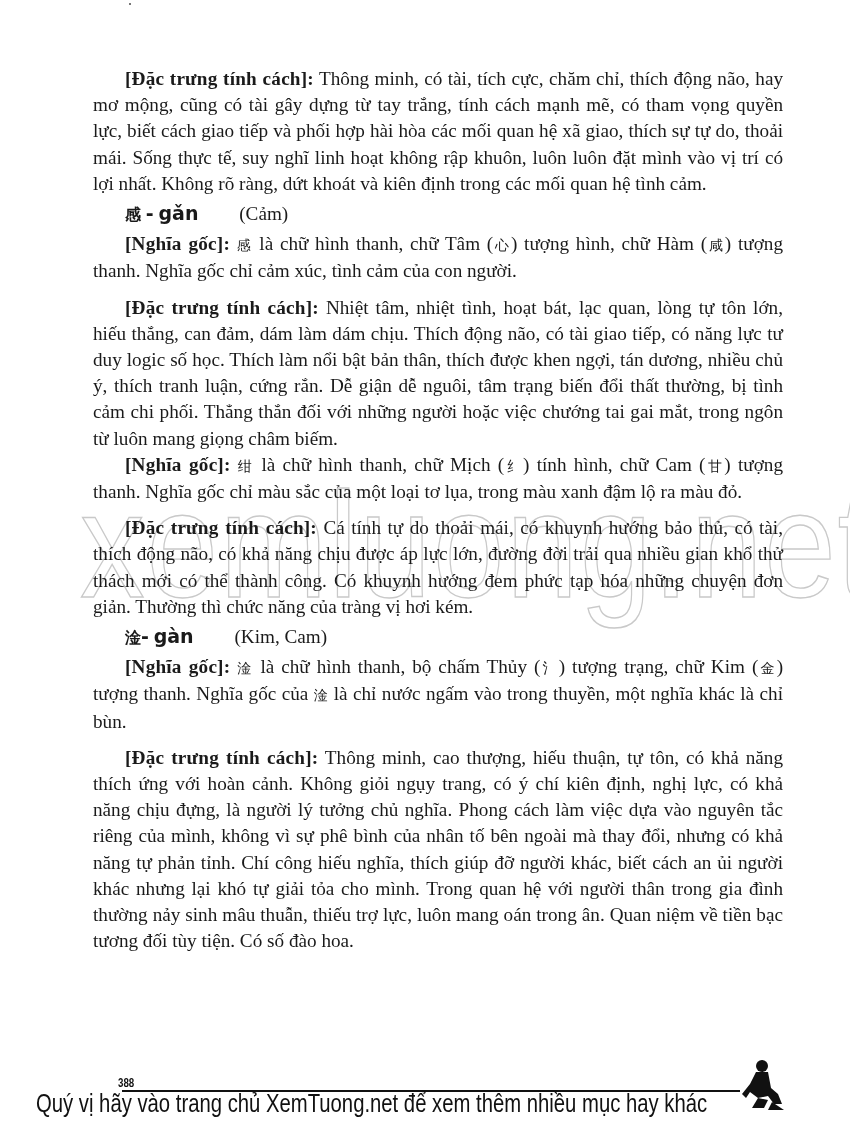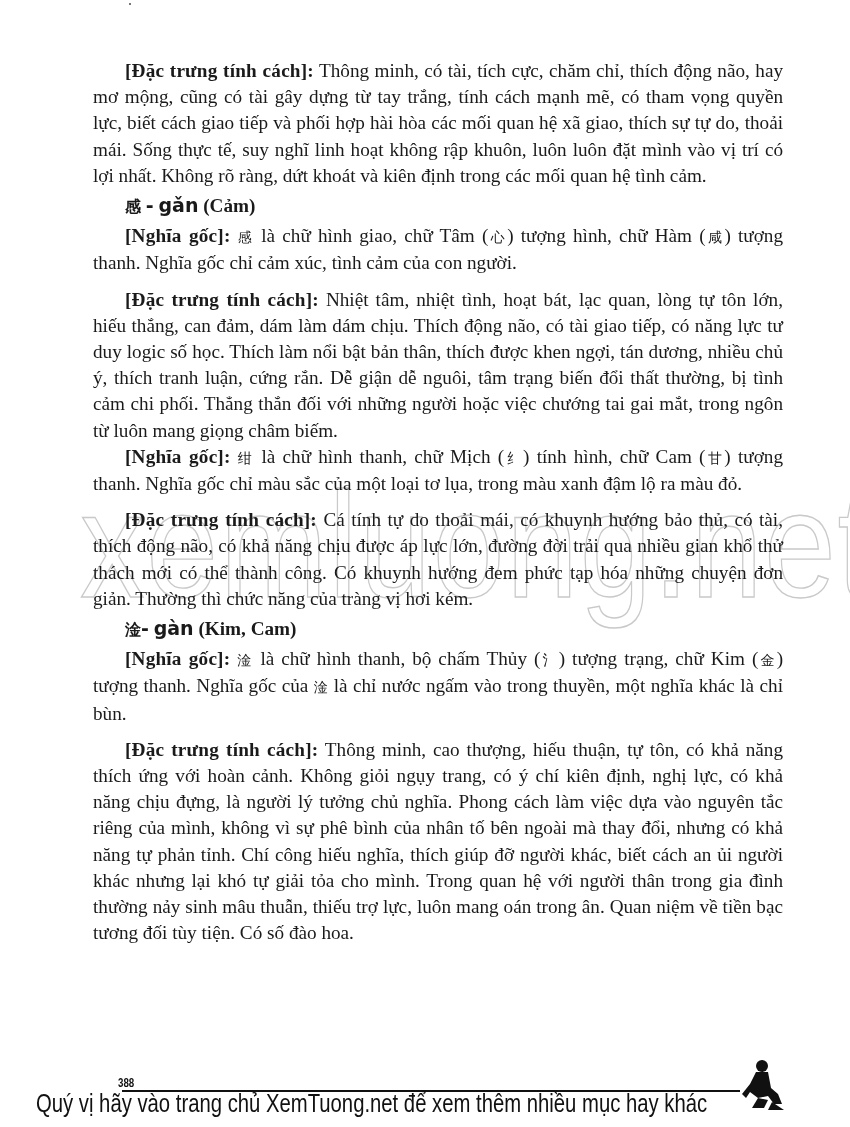--- a/index.html
+++ b/index.html
@@ -1,31 +1,31 @@
 <!DOCTYPE html>
 <html><head>
 <meta charset="utf-8">
 <style>
   html, body { margin: 0; padding: 0; background: #ffffff; }
   body { width: 850px; height: 1127px; position: relative; overflow: hidden; }
   .page { position: absolute; left: 0; top: 0; width: 850px; height: 1127px; background: #fff; }
   .stray-dot { position: absolute; left: 129px; top: 3px; width: 2px; height: 2px; background: #777; }
   .content {
-    position: absolute; left: 93px; top: 58px; width: 690px;
+    position: absolute; left: 93px; top: 66px; width: 690px;
     font-family: "Liberation Serif", "DejaVu Serif", serif;
     font-size: 19.2px; line-height: 26.2px; color: #1a1a1a;
     text-align: justify;
   }
   .content p { margin: 0 0 0 0; text-indent: 32px; }
   .content p.gap { margin-top: 10px; }
   .label { font-weight: bold; letter-spacing: 0.2px; }
   .entry-head { text-indent: 32px; margin: 3px 0 3px 0; }
   .char { font-family: "DejaVu Sans", sans-serif; font-weight: bold; font-size: 16px; }
   .pinyin { font-family: "DejaVu Sans", sans-serif; font-weight: bold; font-size: 19px; }
-  .viet { font-family: "Liberation Serif", serif; font-weight: bold; }
+  .viet { font-family: "Liberation Serif", serif; font-weight: normal; margin-left: 36px; }
   .inline-char { font-family: "DejaVu Sans", sans-serif; font-size: 14px; }
   .watermark {
     position: absolute; left: 80px; top: 475px; width: 720px; height: 140px;
     font-family: "Liberation Sans", "DejaVu Sans", sans-serif;
     font-size: 150px; line-height: 140px; letter-spacing: 2px;
     color: transparent; -webkit-text-stroke: 1.4px #c9c9c9;
     white-space: nowrap; pointer-events: none; transform: scaleX(0.86); transform-origin: left top;
   }
   .footer-rule { position: absolute; left: 122px; top: 1090px; width: 618px; height: 2px; background: #111; }
   .page-number {
@@ -46,21 +46,21 @@
 
 <div class="page">
   <div class="stray-dot"></div>
 
   <div class="watermark">xemluong.net</div>
 
   <div class="content">
     <p><span class="label">[Đặc trưng tính cách]:</span><span> Thông minh, có tài, tích cực, chăm chỉ, thích động não, hay mơ mộng, cũng có tài gây dựng từ tay trắng, tính cách mạnh mẽ, có tham vọng quyền lực, biết cách giao tiếp và phối hợp hài hòa các mối quan hệ xã giao, thích sự tự do, thoải mái. Sống thực tế, suy nghĩ linh hoạt không rập khuôn, luôn luôn đặt mình vào vị trí có lợi nhất. Không rõ ràng, dứt khoát và kiên định trong các mối quan hệ tình cảm.</span></p>
 
     <div class="entry-head"><span class="char">感</span> <span class="pinyin">-</span> <span class="pinyin">gǎn</span> <span class="viet">(Cảm)</span></div>
-    <p><span class="label">[Nghĩa gốc]:</span> <span class="inline-char">感</span><span> là chữ hình giao, chữ Tâm (</span><span class="inline-char">心</span><span>) tượng hình, chữ Hàm (</span><span class="inline-char">咸</span><span>) tượng thanh. Nghĩa gốc chỉ cảm xúc, tình cảm của con người.</span></p>
+    <p><span class="label">[Nghĩa gốc]:</span> <span class="inline-char">感</span><span> là chữ hình thanh, chữ Tâm (</span><span class="inline-char">心</span><span>) tượng hình, chữ Hàm (</span><span class="inline-char">咸</span><span>) tượng thanh. Nghĩa gốc chỉ cảm xúc, tình cảm của con người.</span></p>
     <p class="gap"><span class="label">[Đặc trưng tính cách]:</span><span> Nhiệt tâm, nhiệt tình, hoạt bát, lạc quan, lòng tự tôn lớn, hiếu thắng, can đảm, dám làm dám chịu. Thích động não, có tài giao tiếp, có năng lực tư duy logic số học. Thích làm nổi bật bản thân, thích được khen ngợi, tán dương, nhiều chủ ý, thích tranh luận, cứng rắn. Dễ giận dễ nguôi, tâm trạng biến đổi thất thường, bị tình cảm chi phối. Thẳng thắn đối với những người hoặc việc chướng tai gai mắt, trong ngôn từ luôn mang giọng châm biếm.</span></p>
 
     <p><span class="label">[Nghĩa gốc]:</span> <span class="inline-char">绀</span><span> là chữ hình thanh, chữ Mịch (</span><span class="inline-char">纟</span><span>) tính hình, chữ Cam (</span><span class="inline-char">甘</span><span>) tượng thanh. Nghĩa gốc chỉ màu sắc của một loại tơ lụa, trong màu xanh đậm lộ ra màu đỏ.</span></p>
     <p class="gap"><span class="label">[Đặc trưng tính cách]:</span><span> Cá tính tự do thoải mái, có khuynh hướng bảo thủ, có tài, thích động não, có khả năng chịu được áp lực lớn, đường đời trải qua nhiều gian khổ thử thách mới có thể thành công. Có khuynh hướng đem phức tạp hóa những chuyện đơn giản. Thường thì chức năng của tràng vị hơi kém.</span></p>
 
     <div class="entry-head"><span class="char">淦</span><span class="pinyin">-</span> <span class="pinyin">gàn</span> <span class="viet">(Kim, Cam)</span></div>
     <p><span class="label">[Nghĩa gốc]:</span> <span class="inline-char">淦</span><span> là chữ hình thanh, bộ chấm Thủy (</span><span class="inline-char">氵</span><span>) tượng trạng, chữ Kim (</span><span class="inline-char">金</span><span>) tượng thanh. Nghĩa gốc của </span><span class="inline-char">淦</span><span> là chỉ nước ngấm vào trong thuyền, một nghĩa khác là chỉ bùn.</span></p>
     <p class="gap"><span class="label">[Đặc trưng tính cách]:</span><span> Thông minh, cao thượng, hiếu thuận, tự tôn, có khả năng thích ứng với hoàn cảnh. Không giỏi ngụy trang, có ý chí kiên định, nghị lực, có khả năng chịu đựng, là người lý tưởng chủ nghĩa. Phong cách làm việc dựa vào nguyên tắc riêng của mình, không vì sự phê bình của nhân tố bên ngoài mà thay đổi, nhưng có khả năng tự phản tỉnh. Chí công hiếu nghĩa, thích giúp đỡ người khác, biết cách an ủi người khác nhưng lại khó tự giải tỏa cho mình. Trong quan hệ với người thân trong gia đình thường nảy sinh mâu thuẫn, thiếu trợ lực, luôn mang oán trong ân. Quan niệm về tiền bạc tương đối tùy tiện. Có số đào hoa.</span></p>
   </div>
 

